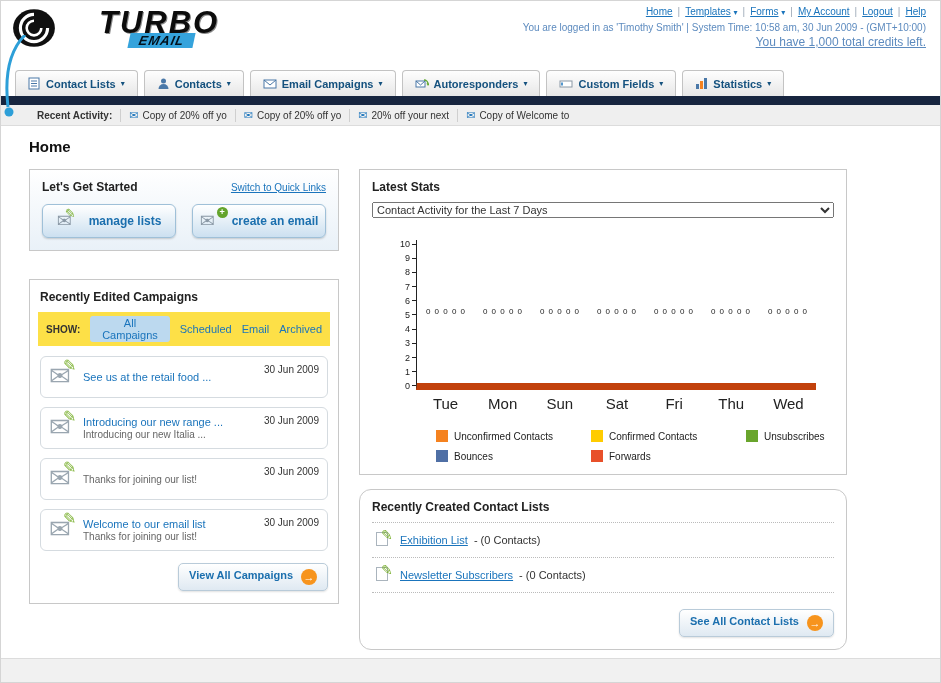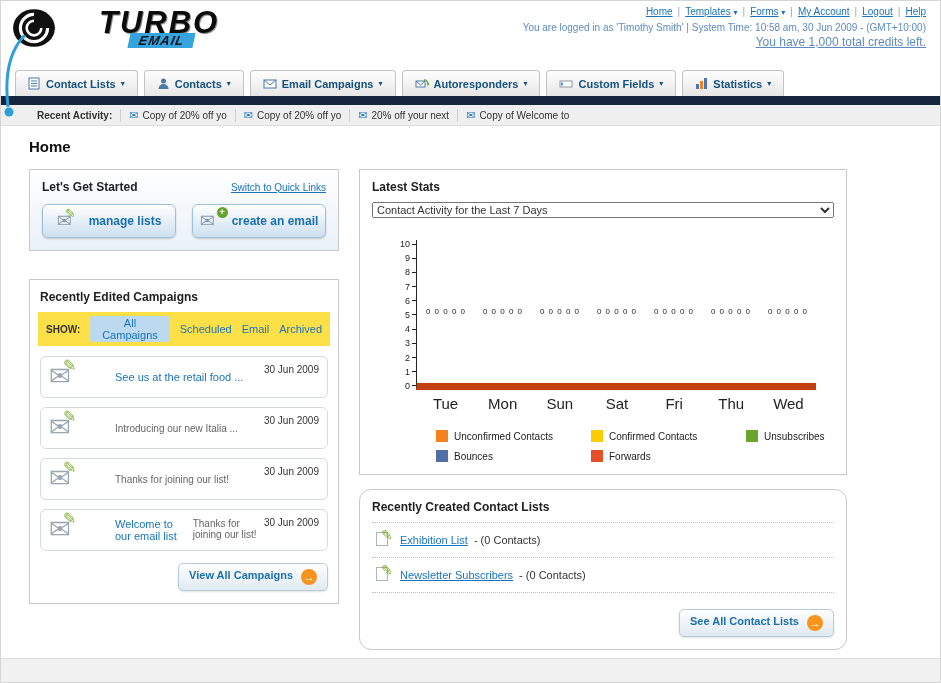--- a/index.html
+++ b/index.html
@@ -64,21 +64,21 @@
   .camp-panel { padding:10px 10px 12px; }
   .show-bar { display:flex; align-items:center; gap:10px; background:#fde047; padding:4px 8px; margin:8px -2px 10px;text-align:center; }
   .show-label { font-size:10px; font-weight:bold; color:#333; }
   .filter { font-size:11px; color:#1a74bc; cursor:pointer; }
   .filter.active { background:#bcd9ef; border-radius:3px; padding:1px 6px; }
   .camp-list { display:flex; flex-direction:column; gap:9px; }
   .camp-item { display:flex; align-items:center; border:1px solid #d5dbe0; border-radius:6px; padding:5px 8px; min-height:42px; cursor:pointer; background:#fff; }
   .camp-icon { position:relative; width:34px; height:26px; flex:0 0 34px; }
   .camp-icon .env { position:absolute; left:0; top:-3px; font-size:26px; color:#9aa6b0; }
   .camp-icon .pen { position:absolute; left:14px; top:-8px; font-size:16px; color:#7ab02f; }
-  .camp-text { flex:1; display:flex; gap:1px;margin-left:32px; }
+  .camp-text { flex:1; display:flex; flex-direction:column; gap:1px; }
   .camp-title { font-size:11px; color:#1a74bc; cursor:pointer; }
   .camp-sub { font-size:10px; color:#666; }
   .camp-date { font-size:10px; color:#333; white-space:nowrap; align-self:flex-start; margin-top:2px; }
   .camp-footer { display:flex; justify-content:flex-end; margin-top:12px; }
 
   .pill-btn { display:flex; align-items:flex-start; gap:8px; background:linear-gradient(#ffffff,#dfe9f2); border:1px solid #b9cbd9; border-radius:5px; padding:5px 10px; cursor:pointer; box-shadow:0 1px 2px rgba(0,0,0,.12); }
   .pill-btn-label { font-size:11px; font-weight:bold; color:#1b6fae; }
   .orange-arrow { display:inline-block; width:16px; height:16px; border-radius:50%; background:#f7941d; color:#fff; font-size:11px; font-weight:bold; line-height:16px; text-align:center; }
 
   
@@ -272,20 +272,21 @@
                   <a class="camp-title">See us at the retail food ...</a>
                 </span>
               <span class="camp-date">30 Jun 2009</span>
             </div>
             <div class="camp-item">
               <span class="camp-icon">
                   <span class="env">✉</span>
                   <span class="pen">✎</span>
                 </span>
               <span class="camp-text">
+                  <a class="camp-title">Introducing our new range ...</a>
                   <span class="camp-sub">Introducing our new Italia ...</span>
                 </span>
               <span class="camp-date">30 Jun 2009</span>
             </div>
             <div class="camp-item">
               <span class="camp-icon">
                   <span class="env">✉</span>
                   <span class="pen">✎</span>
                 </span>
               <span class="camp-text">

